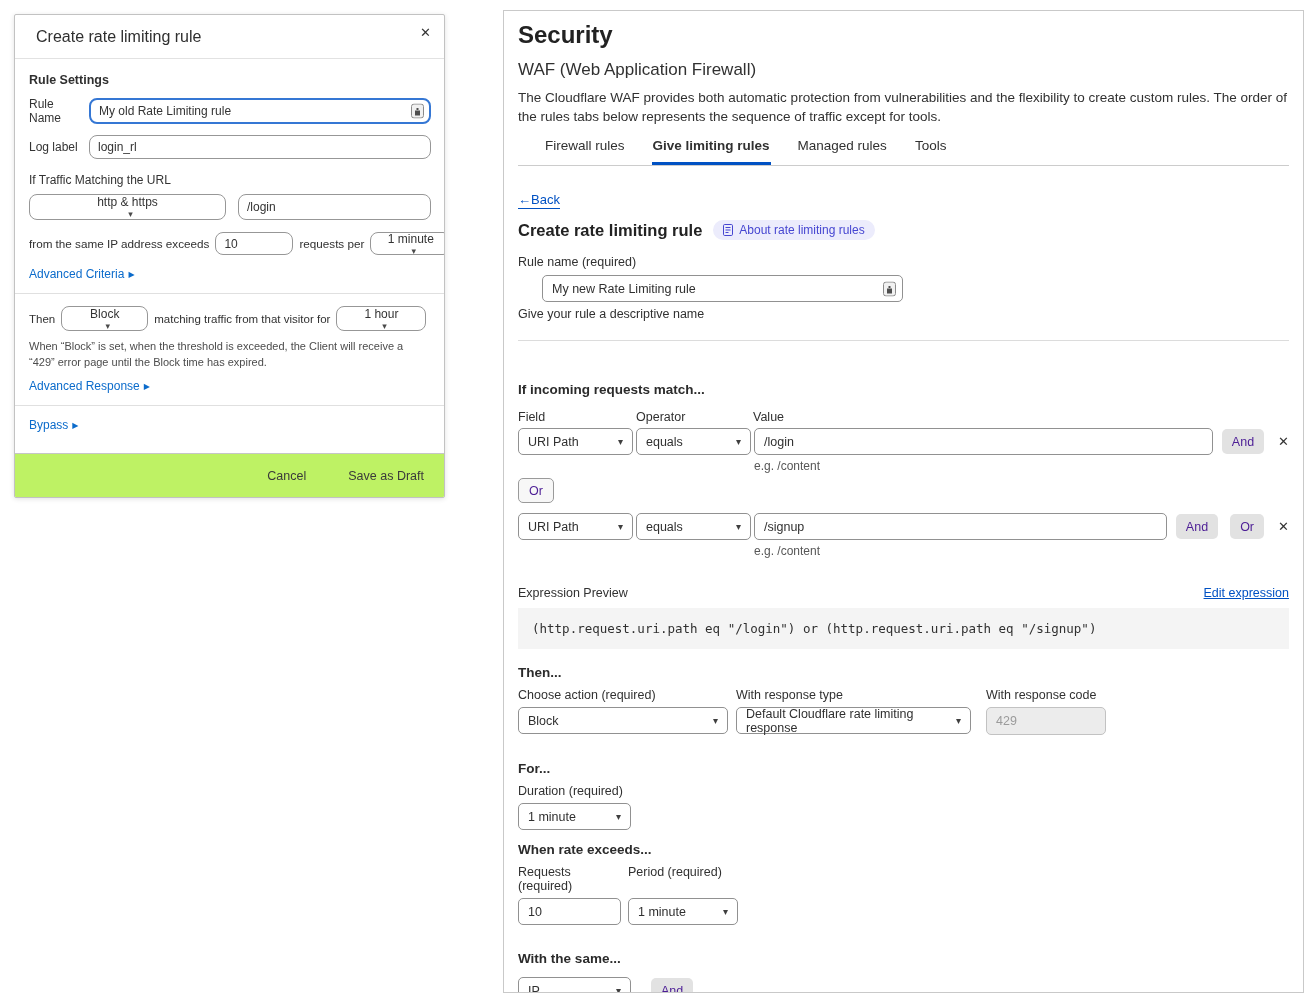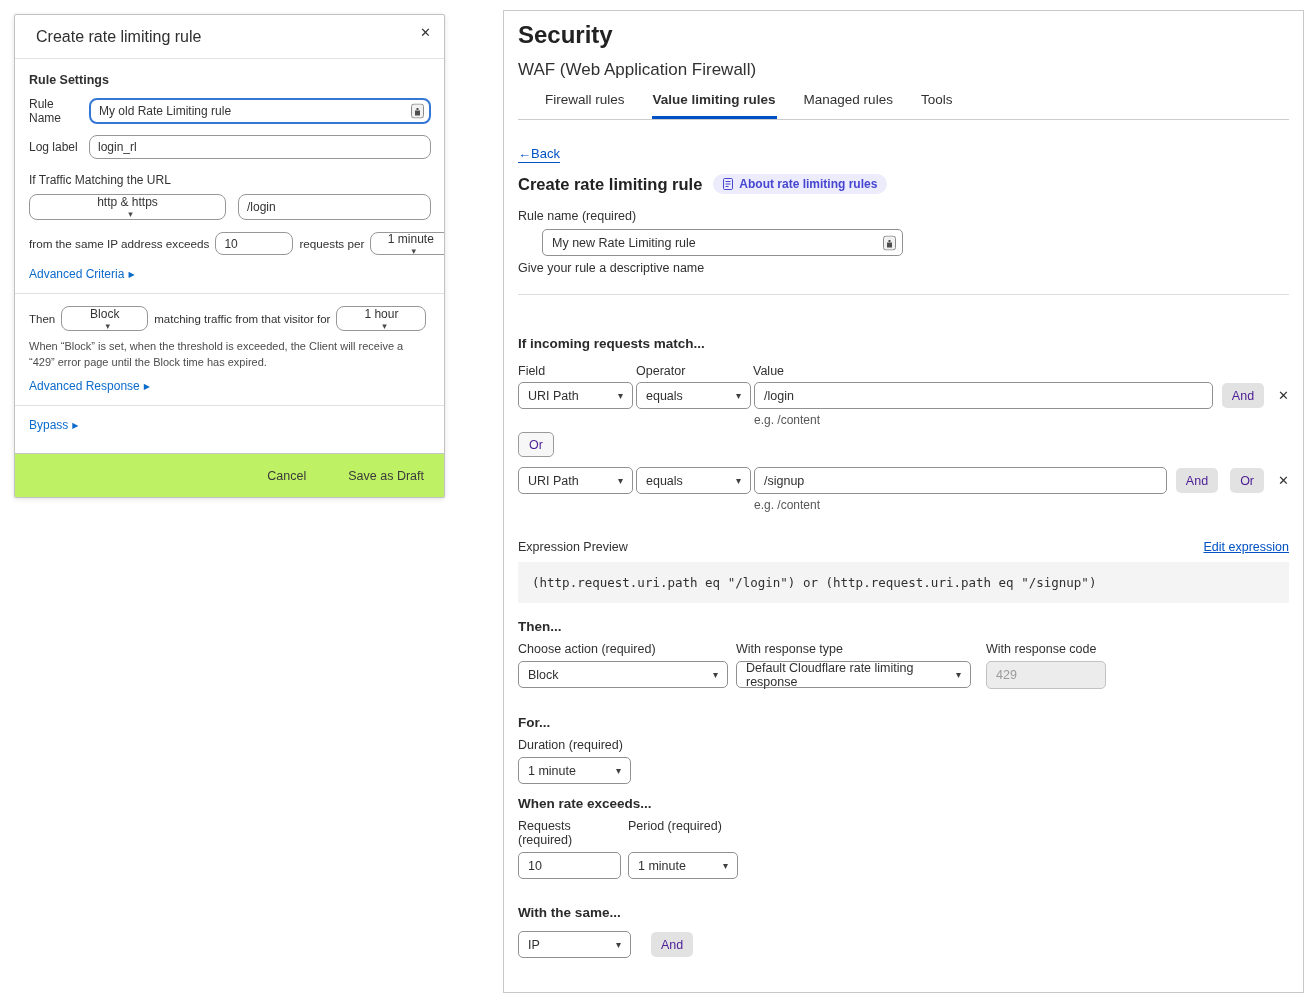--- a/index.html
+++ b/index.html
@@ -54,21 +54,21 @@
   .pg-subtitle { margin:11px 0 0; font-size:17px; line-height:20px; font-weight:400; color:#313131; }
   .pg-desc { margin:8px 0 0; font-size:13.5px; line-height:19px; max-width:778px; color:#313131; }
   .tabs { margin-top:8px; display:flex; gap:26px; padding-left:26px; border-bottom:1px solid #ccc; align-items:flex-end; }
   .tab { font-size:13.5px; color:#313131; padding:4px 1px 9px; border-bottom:3px solid transparent; cursor:pointer; }
   .tab.active { font-weight:bold; border-bottom-color:#0051c3; }
   .back-row { margin-top:24px; }
   .back-link { color:#0051c3; font-size:13px; text-decoration:none; border-bottom:1px solid #0051c3; padding-bottom:1px; cursor:pointer; }
   .h3-row { margin-top:12px; display:flex; align-items:center; gap:11px; }
   .h3 { font-size:16.5px; font-weight:bold; line-height:20px; color:#222; }
   .badge { background:#ececfc; color:#4646d1; border-radius:10px; height:20px;
-    display:inline-flex; align-items:center; gap:6px; padding:0 10px; font-size:12px; cursor:pointer;font-weight:bold; }
+    display:inline-flex; align-items:center; gap:6px; padding:0 10px; font-size:12px; cursor:pointer; }
   .f-label { margin-top:15px; font-size:12.5px; color:#313131; }
   .input-wrap { position:relative; width:385px; margin-top:6px;padding-left:24px; }
   .t-input { height:27px; border:1px solid #919191; border-radius:5px; padding:0 9px;
     font-size:12.5px; color:#303030; width:100%; font-family:"Liberation Sans",sans-serif; background:#fff; }
   .input-wrap .t-input { padding-right:26px; }
   .help { margin-top:5px; font-size:12.5px; color:#313131; }
   .divider { border:none; border-top:1px solid #dcdcdc; margin:19px 0 0; }
   .sec-h { margin-top:41px; font-size:13.5px; font-weight:bold; color:#2b2b2b; }
   .cols { margin-top:13px; display:flex; font-size:12.5px; color:#313131; }
   .col-f { flex:0 0 118px; } .col-o { flex:0 0 117px; }
@@ -198,24 +198,25 @@
 
     <div class="dlg-footer">
       <span>Cancel</span>
       <span>Save as Draft</span>
     </div>
   </div>
 
   <div class="panel">
     <h1 class="pg-title">Security</h1>
     <div class="pg-subtitle">WAF (Web Application Firewall)</div>
+    <p class="pg-desc">The Cloudflare WAF provides both automatic protection from vulnerabilities and the flexibility to create custom rules. The order of the rules tabs below represents the sequence of traffic except for tools.</p>
 
     <div class="tabs">
       <span class="tab">Firewall rules</span>
-      <span class="tab active">Value limiting rules</span>
+      <span class="tab active">Give limiting rules</span>
       <span class="tab">Managed rules</span>
       <span class="tab">Tools</span>
     </div>
 
     <div class="back-row">
       <span class="back-link"><span>←</span><span>Back</span></span>
     </div>
 
     <div class="h3-row">
       <span class="h3">Create rate limiting rule</span>

